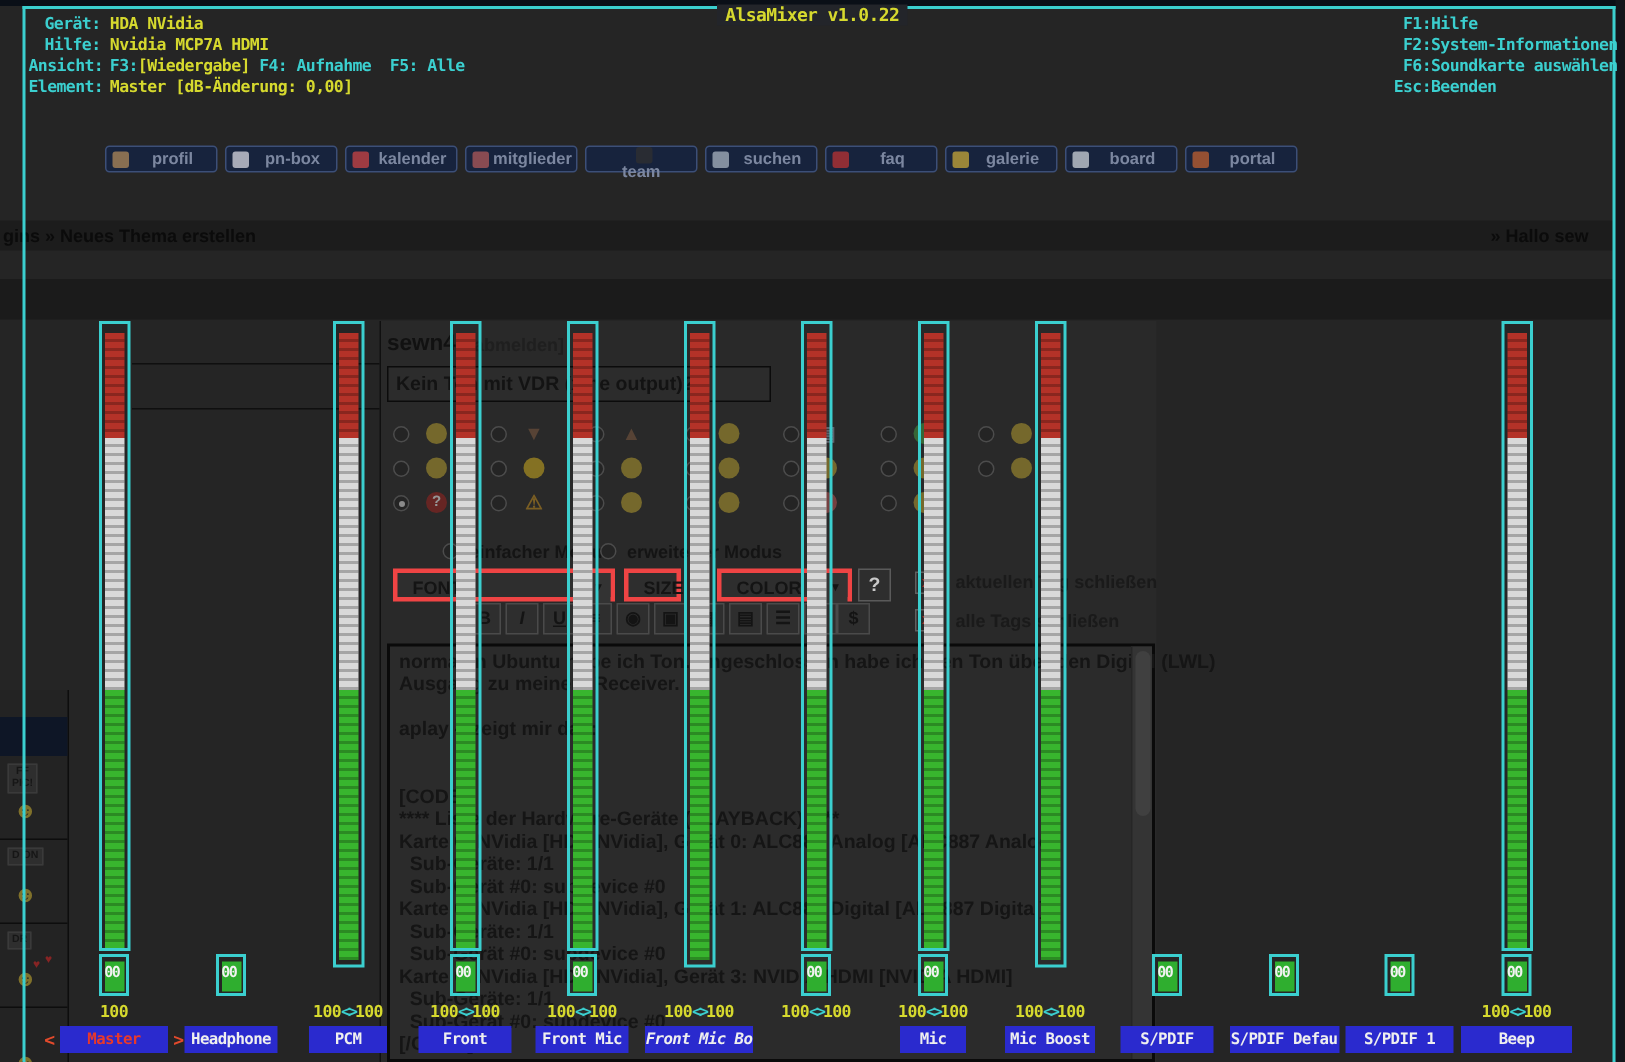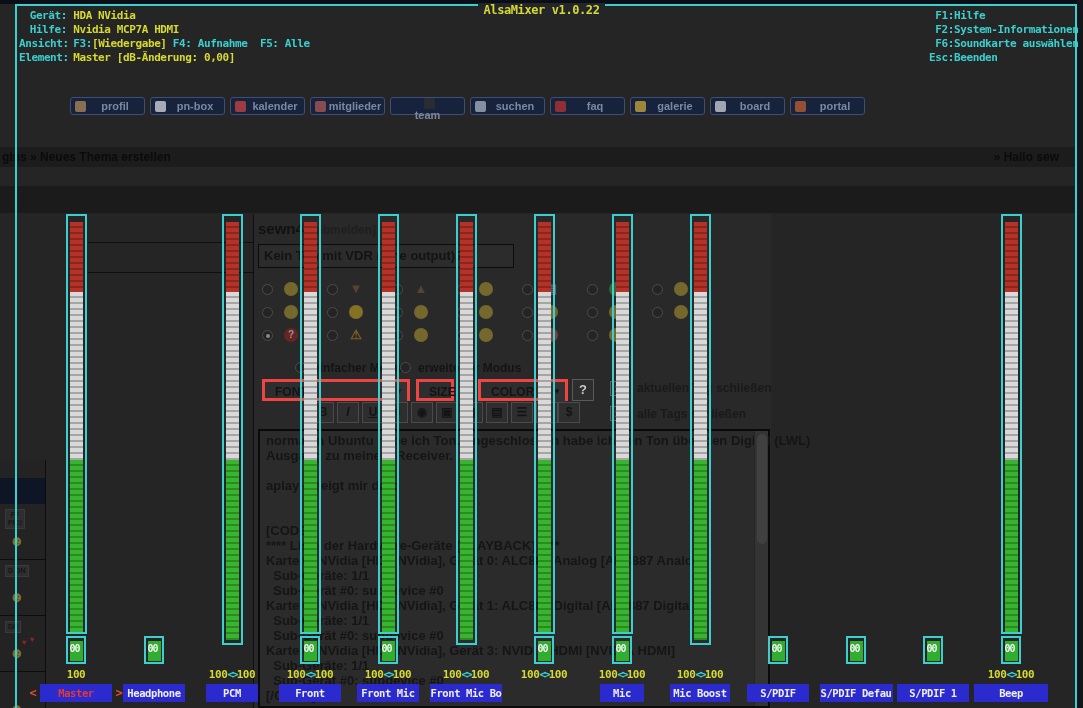--- a/index.html
+++ b/index.html
@@ -348,21 +348,21 @@
       </div>
       <div class="ch-val mono tyellow" style="left: 343px;"><span>100</span><span class="tcyan" style="letter-spacing: -2px;">&lt;&gt;</span><span>100</span></div>
       <div class="ch-lab mono" style="left: 357px; width: 62px;">Front Mic</div>
       <div class="bar-box" style="left: 455.5px; height: 431px;">
         <div style="height: 6px;"></div>
         <div class="seg seg-red" style="height: 70px;"></div>
         <div class="seg seg-white" style="height: 168px;"></div>
         <div class="seg seg-green" style="height: 180px;"></div>
       </div>
       <div class="ch-val mono tyellow" style="left: 421px;"><span>100</span><span class="tcyan" style="letter-spacing: -2px;">&lt;&gt;</span><span>100</span></div>
-      <div class="ch-lab mono" style="left: 430px; width: 72px;">Front Mic Bo</div>
+      <div class="ch-lab mono" style="left: 430px; width: 72px; font-style: italic;">Front Mic Bo</div>
       <div class="bar-box" style="left: 533.5px; height: 420px;">
         <div style="height: 6px;"></div>
         <div class="seg seg-red" style="height: 70px;"></div>
         <div class="seg seg-white" style="height: 168px;"></div>
         <div class="seg seg-green" style="height: 172px;"></div>
       </div>
       <div class="sw-box" style="left: 534px;">
         <div class="sw-on mono">00</div>
       </div>
       <div class="ch-val mono tyellow" style="left: 499px;"><span>100</span><span class="tcyan" style="letter-spacing: -2px;">&lt;&gt;</span><span>100</span></div>

